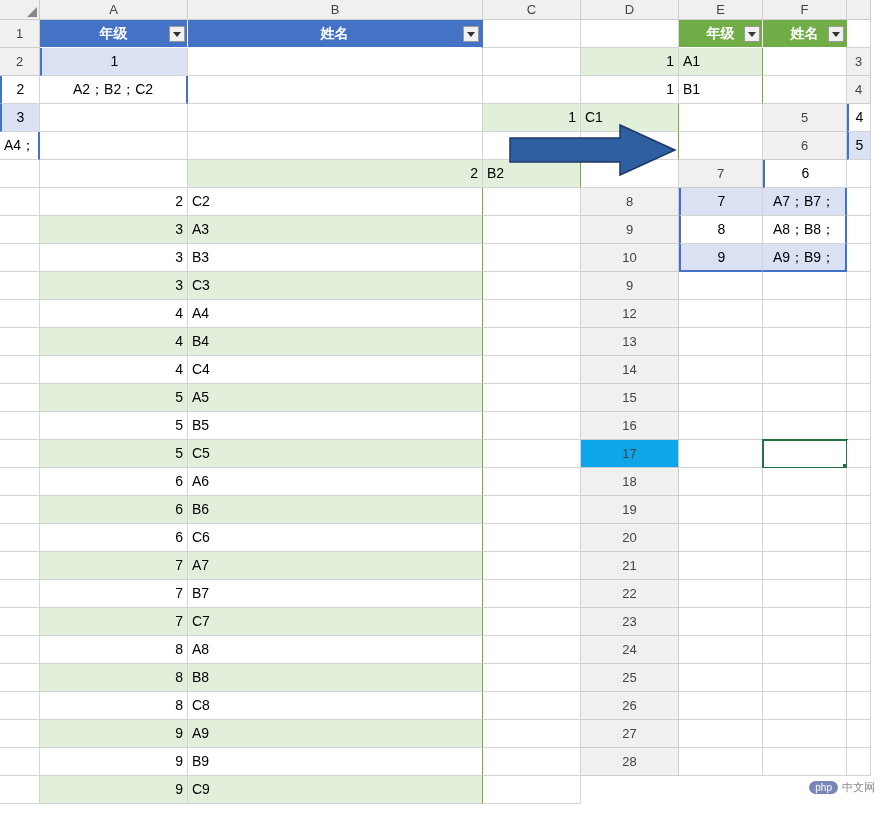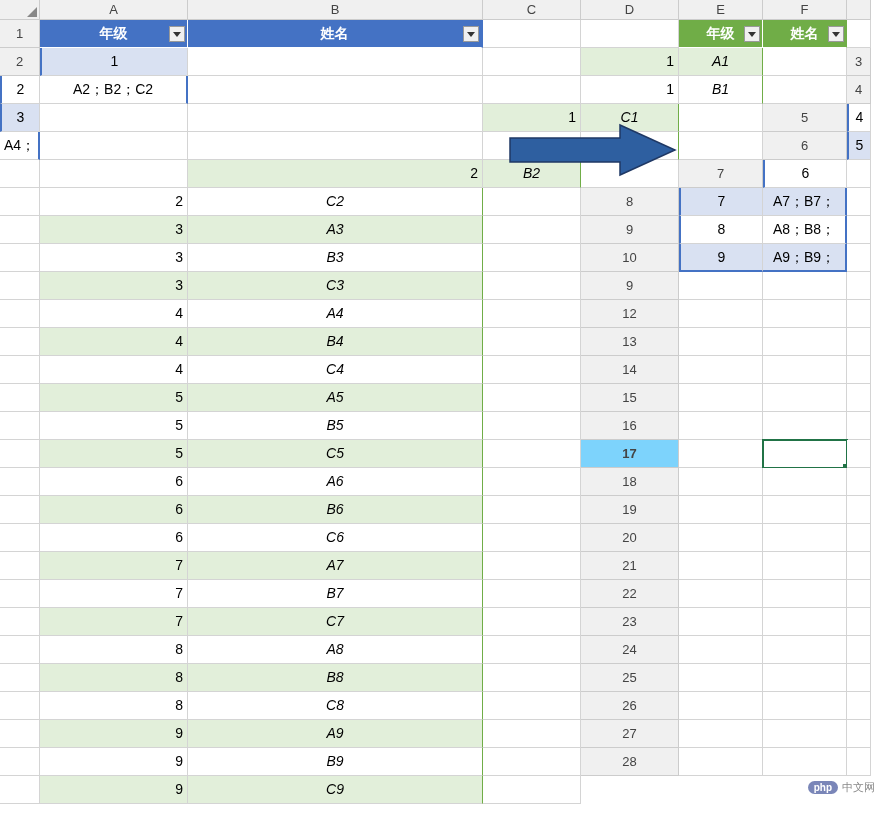--- a/index.html
+++ b/index.html
@@ -2,40 +2,40 @@
 <html><head>
 <meta charset="utf-8">
 <style>
 * { box-sizing: border-box; margin: 0; padding: 0; }
 body { font-family: Arial, "Microsoft YaHei", sans-serif; font-size: 14px; background: #fff; width: 885px; height: 815px; position: relative; overflow: hidden; }
 .grid { display: grid; grid-template-columns: 40px 148px 295px 98px 98px 84px 84px 24px; }
 .colhead { background: #f0f0f0; border-right: 1px solid #ccc; border-bottom: 1px solid #ccc; text-align: center; color: #444; height: 20px; line-height: 20px; font-size: 13px; }
 .corner { background: #f0f0f0; border-right: 1px solid #ccc; border-bottom: 1px solid #ccc; position: relative; }
 .corner::after { content:''; position:absolute; right:2px; bottom:2px; width:0; height:0; border-style:solid; border-width:0 0 10px 10px; border-color:transparent transparent #888 transparent; }
 .rowhead { background: #f0f0f0; border-right: 1px solid #ccc; border-bottom: 1px solid #ccc; text-align: center; color: #444; height: 28px; line-height: 28px; font-size: 13px; }
-.rowhead.active { background: #7dd3fc; font-weight: bold; }
+.rowhead.active { background: #0ea5e9; }
 .cell { border-right: 1px solid #d4d4d4; border-bottom: 1px solid #d4d4d4; height: 28px; line-height: 27px; padding: 0 4px; position: relative; background: #fff; }
 .blue-header { background: #4472c4; color: #fff; font-weight: bold; text-align: center; border-right: 1px solid #fff; border-bottom: 1px solid #fff; }
 .green-header { background: #70ad47; color: #fff; font-weight: bold; text-align: center; border-right: 1px solid #fff; border-bottom: 1px solid #fff; }
 .blue-odd { background: #d9e1f2; }
 .green-odd { background: #e2efda; }
 .table-border-right { border-right: 2px solid #4472c4; }
 .table-border-bottom { border-bottom: 2px solid #4472c4; }
 .table-border-left { border-left: 2px solid #4472c4; }
 .center { text-align: center; }
 .right { text-align: right; }
-.left { text-align: center; font-style: italic; }
+.left { text-align: left; }
 .filter { position: absolute; right: 2px; top: 6px; width: 16px; height: 16px; background: #f0f0f0; border: 1px solid #999; display: flex; align-items: center; justify-content: center; }
 .filter::after { content:''; width:0; height:0; border-left:4px solid transparent; border-right:4px solid transparent; border-top:5px solid #333; }
 .green-header .filter { top: 6px; }
 .selected { outline: 2px solid #217346; outline-offset: -1px; }
 .selected::after { content:''; position:absolute; right:-3px; bottom:-3px; width:6px; height:6px; background:#217346; }
 .arrow-container { position: absolute; left: 500px; top: 120px; width: 180px; height: 60px; }
 .watermark { position: absolute; right: 10px; bottom: 20px; font-size: 11px; color: #888; display: flex; align-items: center; gap: 4px; }
-.php-badge { background: #7a86b8; color: #fff; border-radius: 10px; padding: 1px 6px; font-size: 10px; font-weight: bold; }
+.php-badge { background: #7a86b8; color: #fff; border-radius: 10px; padding: 1px 6px; font-size: 10px; font-weight: normal; }
 .green-table-right { border-right: 1px solid #70ad47; }
 </style>
 </head>
 <body>
 
 <div class="grid" id="grid">
     <div class="corner"></div>
     <div class="colhead">A</div>
     <div class="colhead">B</div>
     <div class="colhead">C</div>

